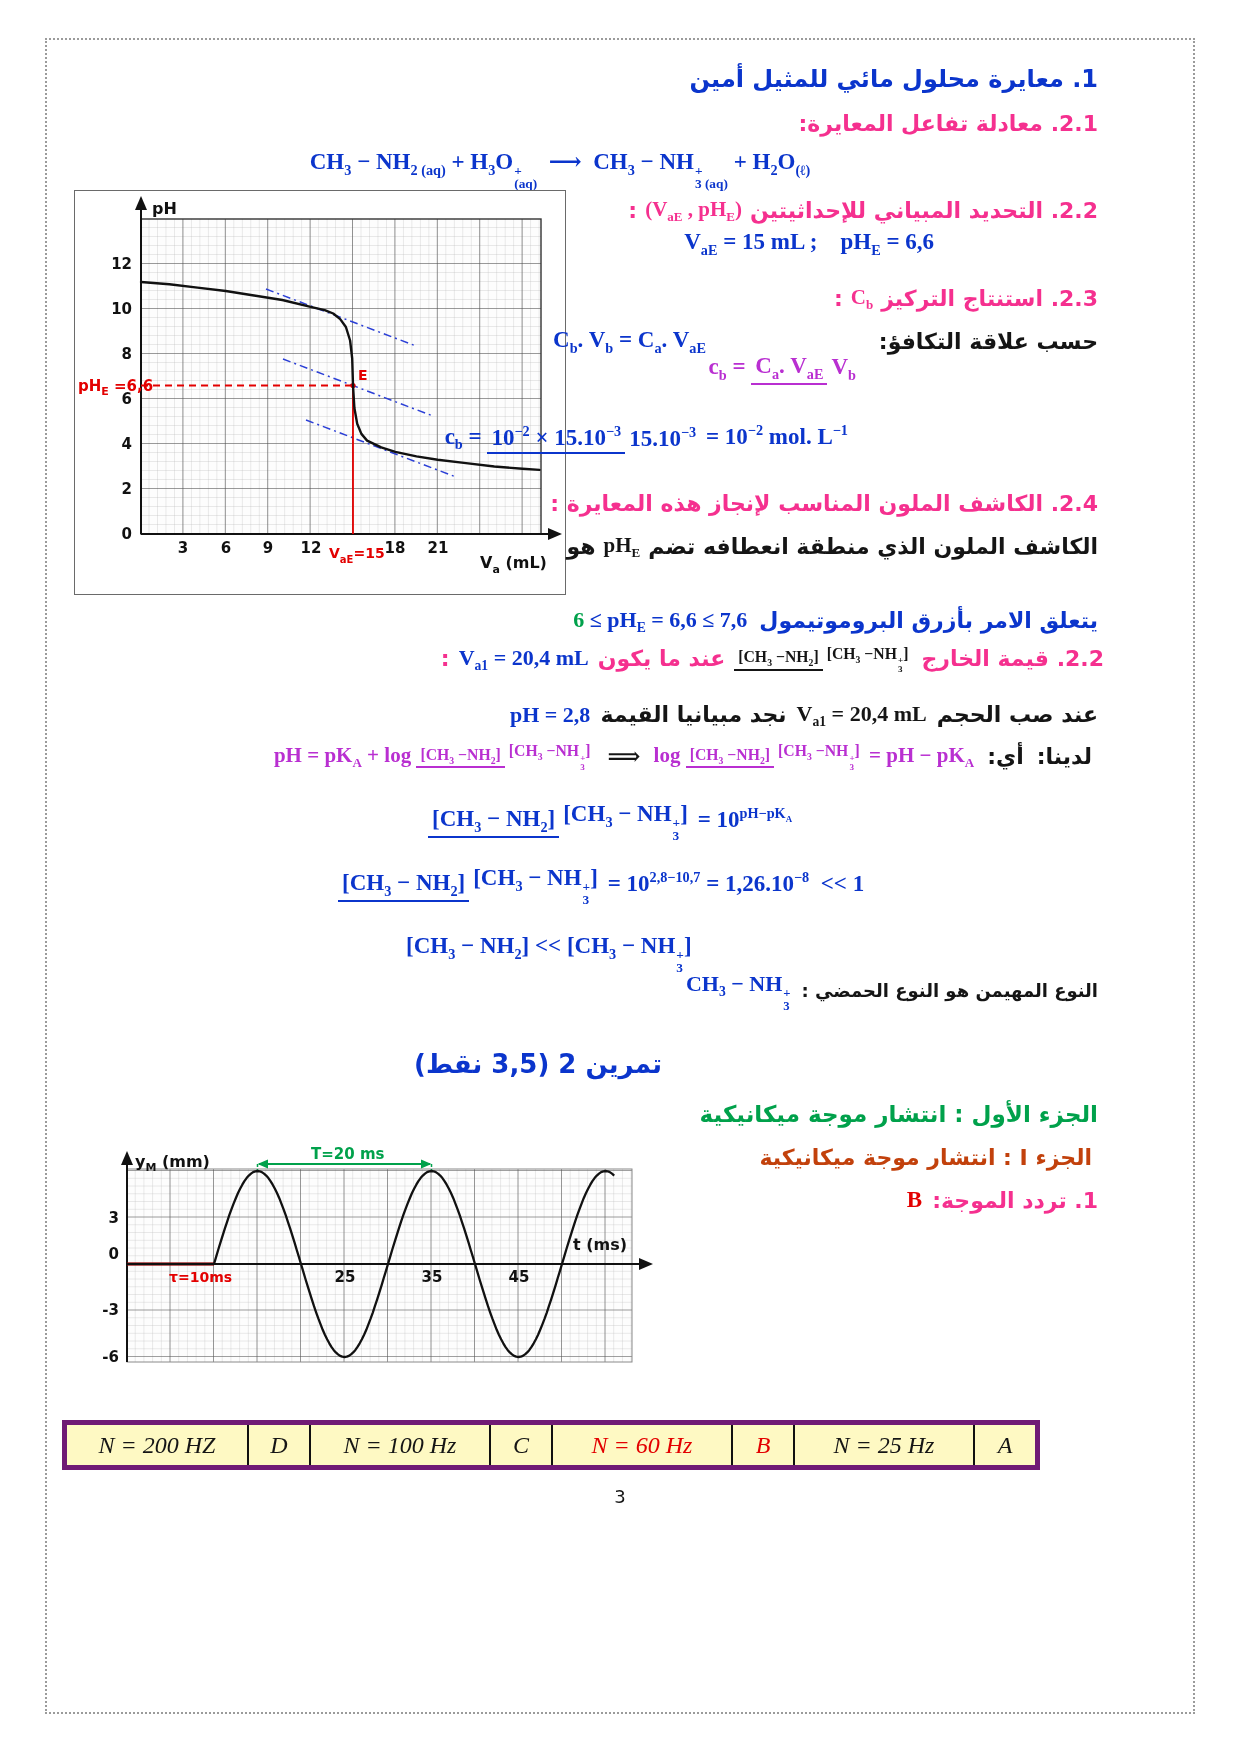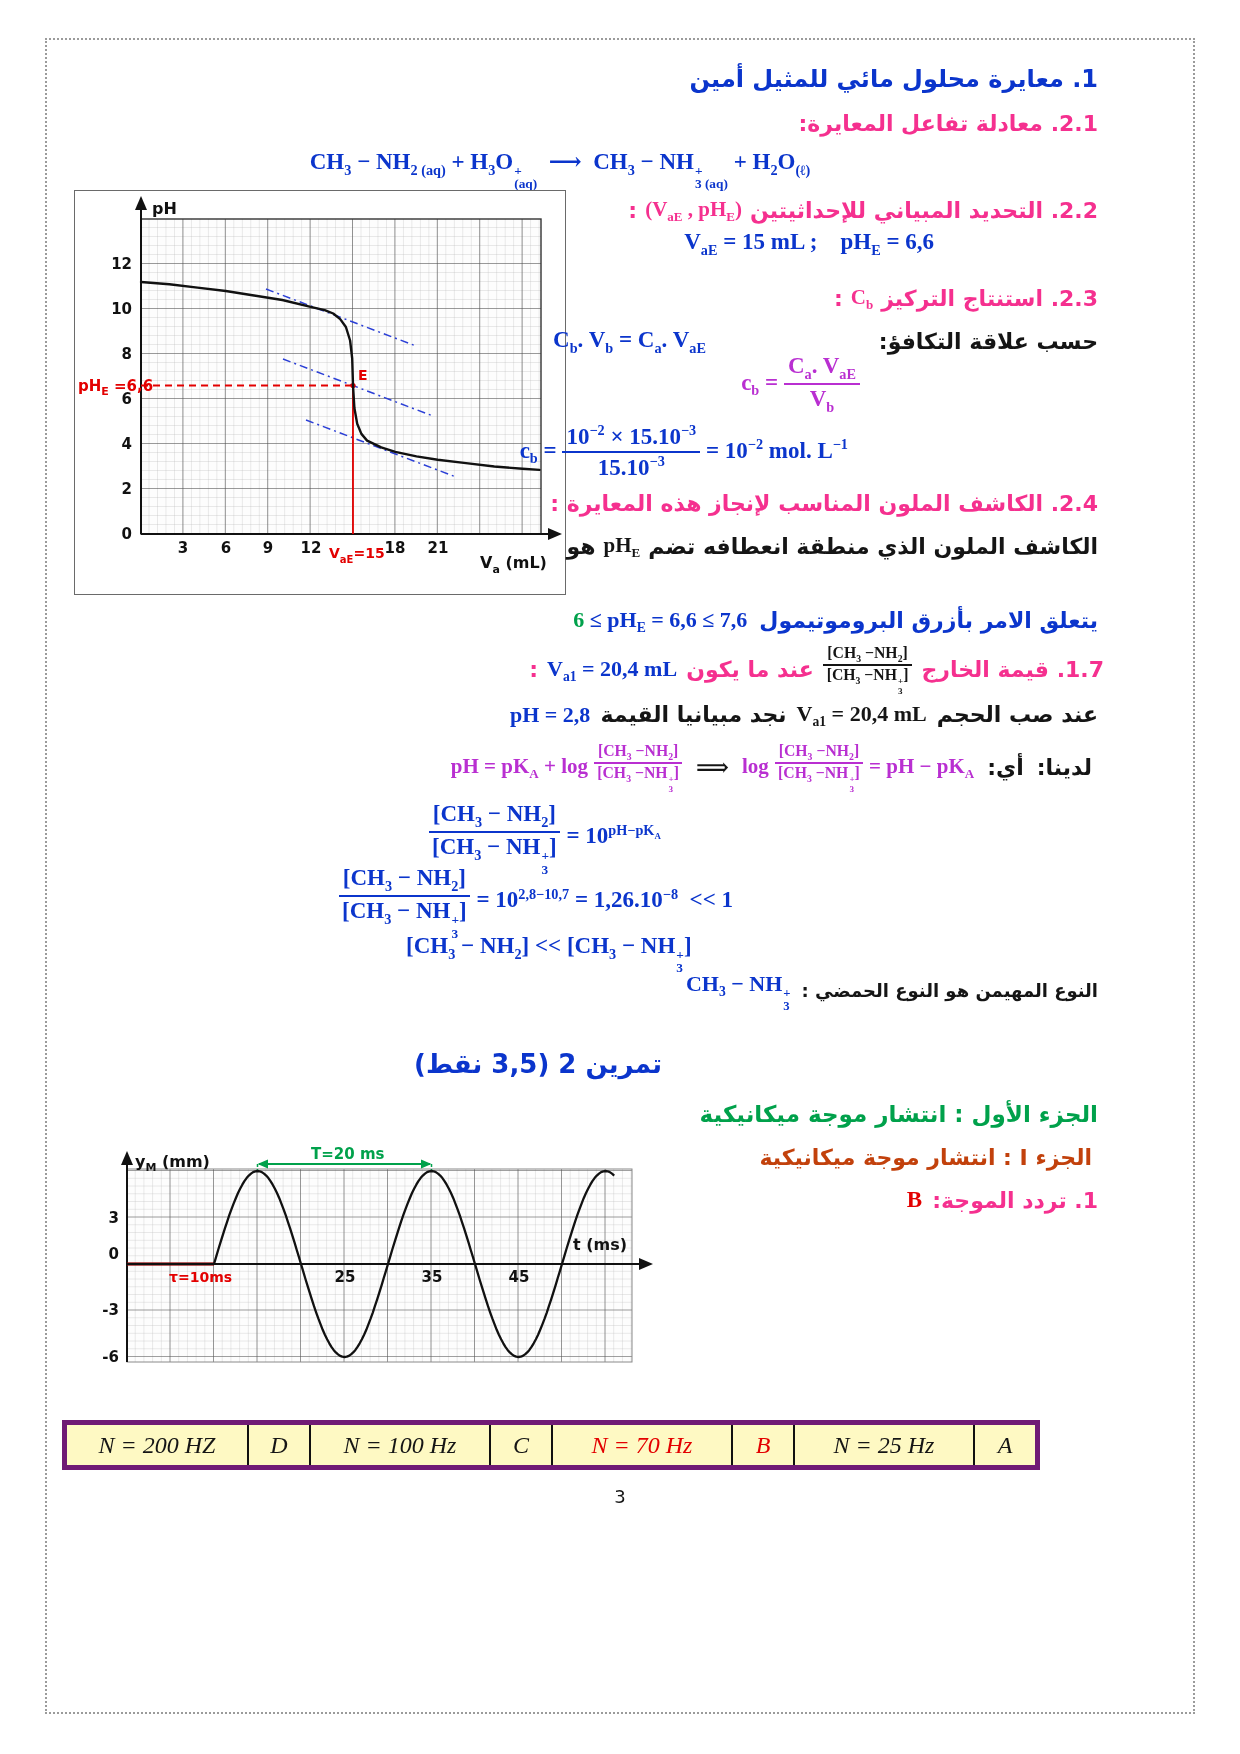--- a/index.html
+++ b/index.html
@@ -8,21 +8,21 @@
   .page{position:relative;width:1240px;height:1754px;background:#fff}
   .frame{position:absolute;left:45px;right:45px;top:38px;bottom:40px;border:2px dotted #9b9b9b}
   .blk{position:absolute;white-space:nowrap;line-height:1.25}
   .ar{direction:rtl;unicode-bidi:isolate;font-family:"DejaVu Sans",sans-serif}
   .eq{direction:ltr;unicode-bidi:isolate;font-family:"Liberation Serif","DejaVu Serif",serif;font-weight:700}
   .rtlflex{display:flex;direction:rtl;align-items:center;gap:12px}
   .blue{color:#0b35cc}.pink{color:#f5308f}.mag{color:#b92fd1}
   .grn{color:#00a14b}.purp{color:#c2410c}.red{color:#e30000}.blk-c{color:#151515}
   .b{font-weight:700}
   sub,sup{font-size:0.62em}
-  .fr{display:inline-flex;flex-direction:column;align-items:center;vertical-align:middle;line-height:1.25;text-align:center}
+  .fr{display:inline-flex;flex-direction:row;align-items:center;vertical-align:middle;line-height:1.25;text-align:center}
   .fr>span:first-child{border-bottom:2px solid currentColor;padding:0 4px}
   .fr>span:last-child{padding:0 4px}
   .fr.sm{font-size:0.75em;line-height:1.15}
   .ss{display:inline-flex;flex-direction:column;align-items:flex-start;line-height:1;font-size:0.58em;vertical-align:-0.45em;margin-left:1px}
   .ss>span{display:block}
   .center{text-align:center}
   figure.graph{border:1px solid #6a6a6a;background:#fff;padding:1px}
   figure.graph.noborder{border:none}
   .ansTable{display:flex;direction:ltr;border:5px solid #701a75;background:#fef9c3;
     font-family:"Liberation Serif","DejaVu Serif",serif;font-style:italic;font-weight:400;font-size:24px}
@@ -133,21 +133,21 @@
     <span class="ar" style="font-size:22px;font-weight:600">الكاشف الملون الذي منطقة انعطافه تضم</span>
     <span class="eq blk-c" style="font-size:21px">pH<sub>E</sub></span>
     <span class="ar" style="font-size:22px;font-weight:600">هو</span>
   </div>
   <div class="blk rtlflex" style="top:606px;right:142px;gap:12px">
     <span class="ar blue b" style="font-size:22px">يتعلق الامر بأزرق البروموتيمول</span>
     <span class="eq blue" style="font-size:22px"><span class="grn">6 </span> ≤ pH<sub>E</sub> = 6,6 ≤ 7,6</span>
   </div>
 
   <div class="blk rtlflex" style="top:644px;right:136px;gap:9px">
-    <span class="ar pink b" style="font-size:22px">1.7. قيمة الخارج</span>
+    <span class="ar pink b" style="font-size:22px">2.2. قيمة الخارج</span>
     <span class="eq blk-c" style="font-size:21px"><span class="fr sm">
           <span>[CH<sub>3</sub> −NH<sub>2</sub>]</span>
           <span>[CH<sub>3</sub> −NH<span class="ss">
               <span>+</span>
               <span>3</span>
             </span>]</span>
         </span></span>
     <span class="ar pink b" style="font-size:22px">عند ما يكون</span>
     <span class="eq blue" style="font-size:22px">V<sub>a1</sub> = 20,4 mL</span>
     <span class="ar pink b" style="font-size:22px">:</span>
@@ -255,20 +255,20 @@
       <text x="347" y="137" font-size="15" font-weight="bold" text-anchor="middle" fill="#111">35</text>
       <text x="434" y="137" font-size="15" font-weight="bold" text-anchor="middle" fill="#111">45</text>
     </svg>
   </figure>
 
   <div class="ansTable blk" style="top:1420px;left:62px">
     <div class="cell val">N = 200 HZ</div>
     <div class="cell let">D</div>
     <div class="cell val">N = 100 Hz</div>
     <div class="cell let">C</div>
-    <div class="cell val red">N = 70 Hz</div>
+    <div class="cell val red">N = 60 Hz</div>
     <div class="cell let red">B</div>
     <div class="cell val">N = 25 Hz</div>
     <div class="cell let">A</div>
   </div>
 
   <div class="blk center" style="top:1486px;left:0;width:100%;font-size:18px">3</div>
 </div>
 
 </body></html>

